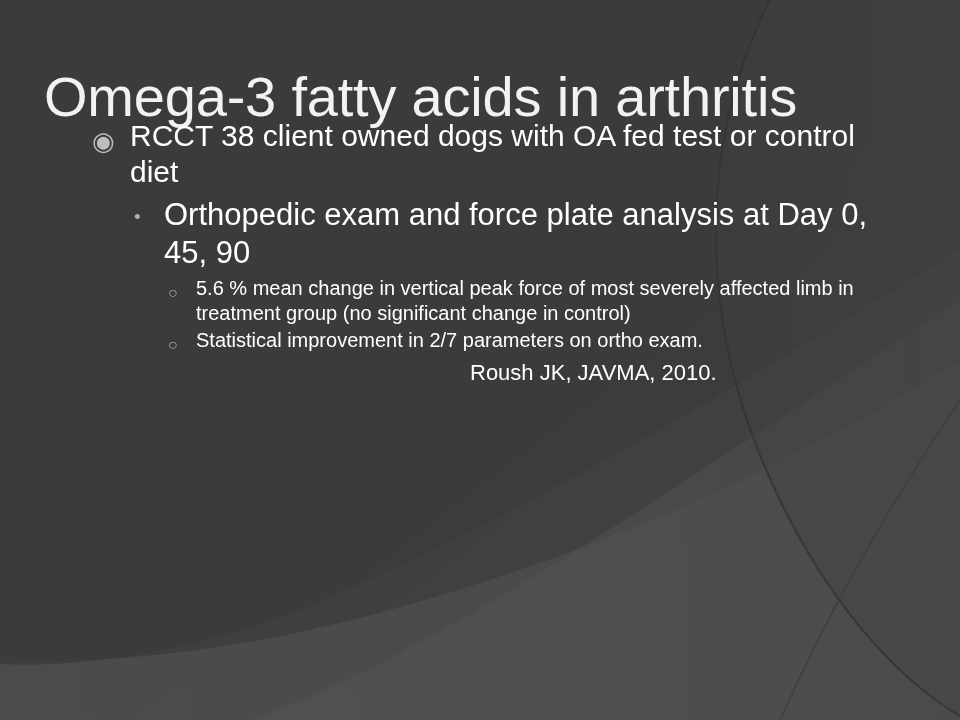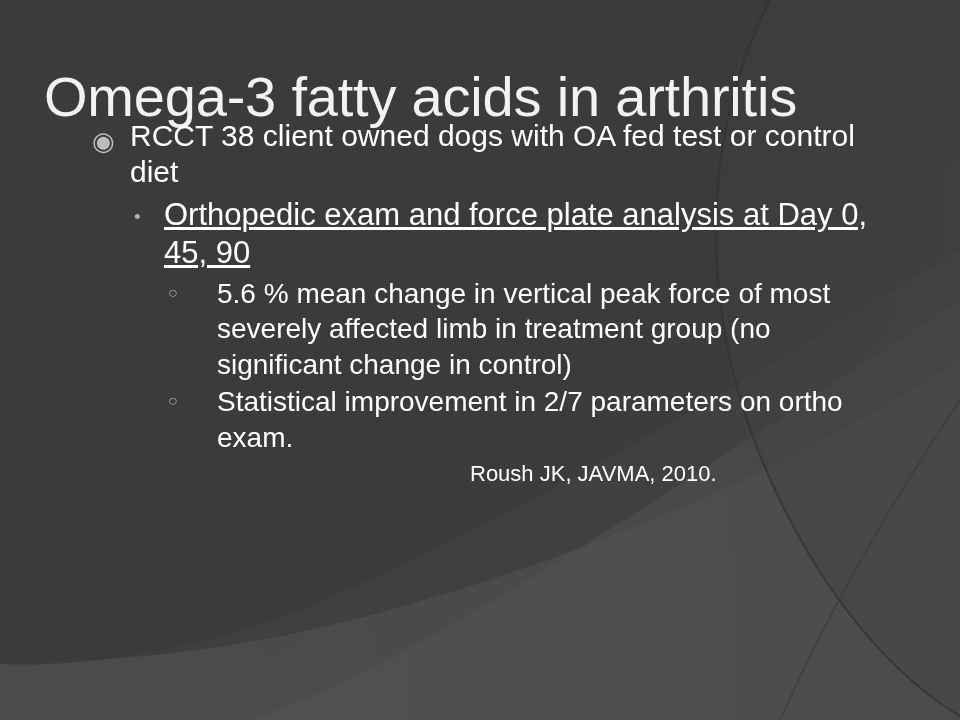--- a/index.html
+++ b/index.html
@@ -90,39 +90,37 @@
   }
   .lvl2 .bullet-mark {
     width: 30px;
     font-size: 19px;
     padding-top: 11px;
     color: #b0b0b0;
   }
   .lvl2 .bullet-text {
     font-size: 31px;
     line-height: 1.22;
-    text-decoration: underline;
   }
 
   
   .lvl3 {
     padding-left: 168px;
     padding-right: 78px;
     margin-bottom: 2px;
   }
   .lvl3 .bullet-mark {
     width: 28px;
     font-size: 16px;
     padding-top: 9px;
     color: #a8a8a8;
   }
   .lvl3 .bullet-text {
-    font-size: 28px;
+    font-size: 20px;
     line-height: 1.27;
-    margin-left: 21px;
   }
 
   .citation {
     margin-top: 6px;
     padding-left: 470px;
     color: #ffffff;
     font-size: 22px;
     line-height: 1.2;
   }
 </style>

